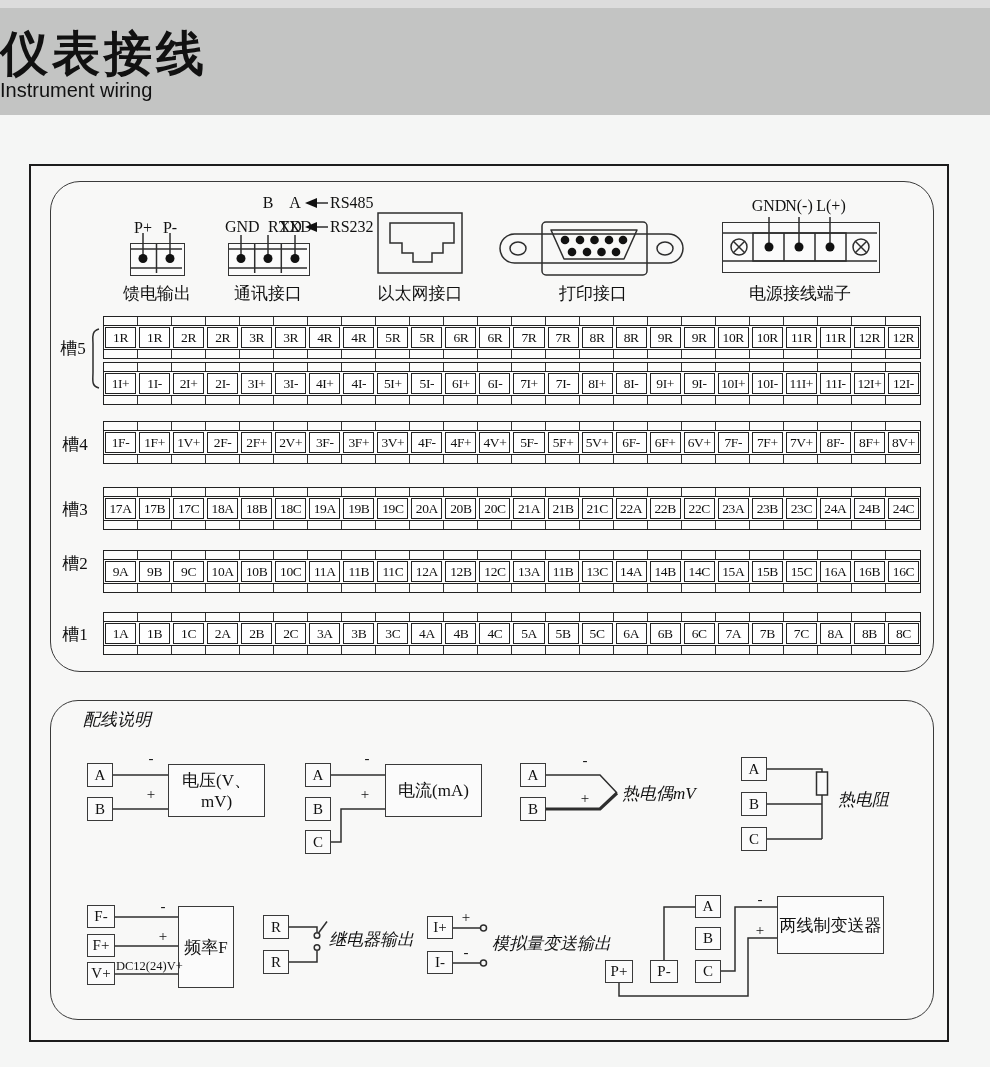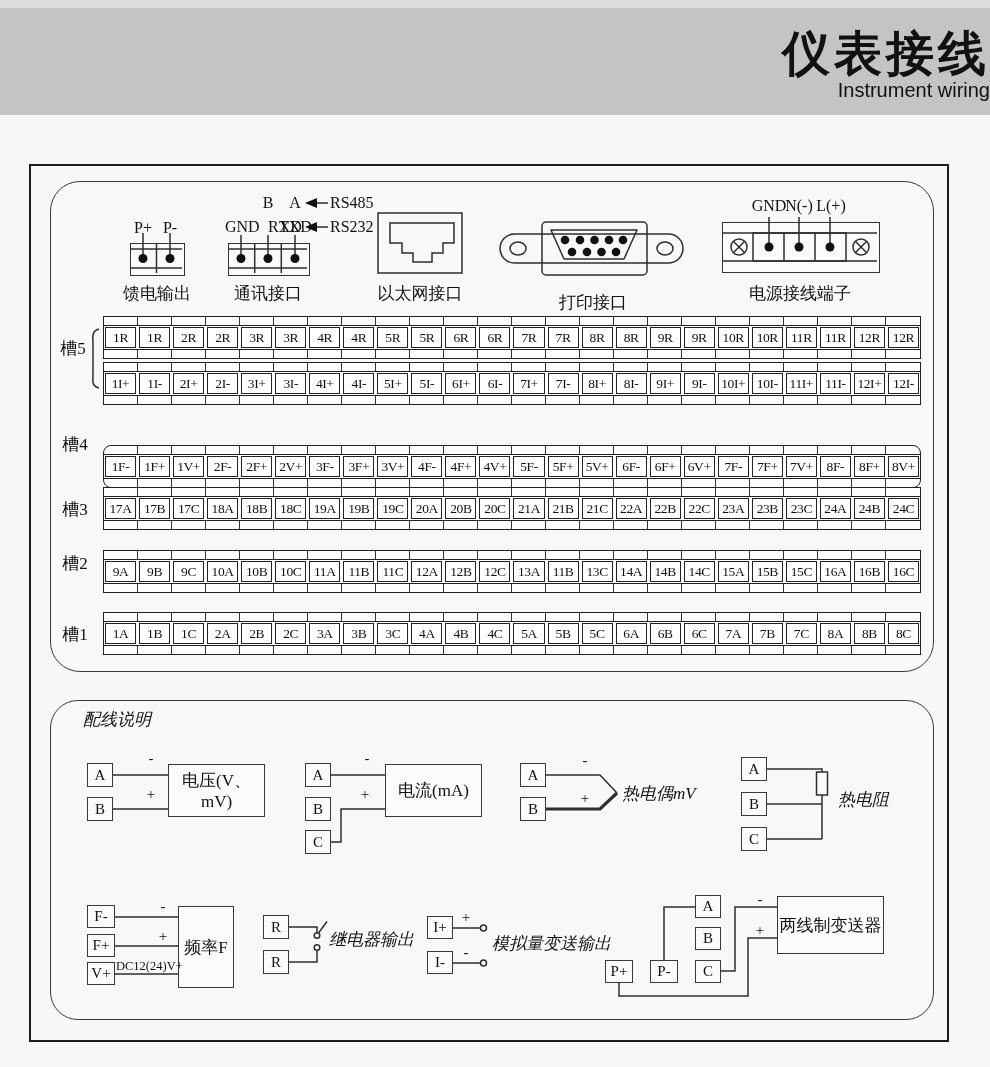--- a/index.html
+++ b/index.html
@@ -2,21 +2,21 @@
 <html><head>
 <meta charset="utf-8">
 <style>
   html,body{margin:0;padding:0;}
   body{background:#f5f6f5;font-family:"Liberation Serif","DejaVu Serif",serif;color:#111;}
   #page{position:relative;width:990px;height:1067px;overflow:hidden;background:#f5f6f5;}
 
   
   #topstrip{position:absolute;left:0;top:0;width:990px;height:8px;background:#dcdcdc;}
   #banner{position:absolute;left:0;top:8px;width:990px;height:107px;background:#c3c4c3;
-          display:flex;flex-direction:column;align-items:flex-end;justify-content:center;}
+          display:flex;flex-direction:column;align-items:flex-start;justify-content:center;}
   #banner .t{font-family:"Liberation Sans","DejaVu Sans",sans-serif;font-weight:bold;
              font-size:48px;letter-spacing:4px;line-height:1;margin-top:6px;}
   #banner .s{font-family:"Liberation Sans","DejaVu Sans",sans-serif;font-size:20px;
              line-height:1;margin-top:2px;}
 
   
   .frame{position:absolute;border:2.5px solid #1c1c1c;background:#f7f7f6;}
   .panel{position:absolute;border:1.6px solid #3a3a3a;border-radius:30px;background:#f8f8f7;}
 
   
@@ -82,21 +82,21 @@
   <div class="lab" style="left:330px;top:194px;text-align:left;">RS485</div>
   <div class="lab" style="left:330px;top:218px;text-align:left;">RS232</div>
 
   <div class="lab" style="left:749px;top:197px;width:40px;">GND</div>
   <div class="lab" style="left:779px;top:197px;width:40px;">N(-)</div>
   <div class="lab" style="left:811px;top:197px;width:40px;">L(+)</div>
 
   <div class="cap" style="left:112px;top:282px;width:90px;">馈电输出</div>
   <div class="cap" style="left:223px;top:282px;width:90px;">通讯接口</div>
   <div class="cap" style="left:370px;top:282px;width:100px;">以太网接口</div>
-  <div class="cap" style="left:548px;top:282px;width:90px;margin-top:9px;">打印接口</div>
+  <div class="cap" style="left:548px;top:282px;width:90px;">打印接口</div>
   <div class="cap" style="left:740px;top:282px;width:120px;">电源接线端子</div>
 
   <div class="slotlab" style="left:56px;top:337px;">槽5</div>
   <div class="slotlab" style="left:58px;top:433px;">槽4</div>
   <div class="slotlab" style="left:58px;top:498px;">槽3</div>
   <div class="slotlab" style="left:58px;top:552px;">槽2</div>
   <div class="slotlab" style="left:58px;top:623px;">槽1</div>
 
   <div class="strip" style="top:316px;">
     <div class="rail rail-top">
@@ -251,21 +251,21 @@
         <div></div>
         <div></div>
         <div></div>
         <div></div>
         <div></div>
         <div></div>
         <div></div>
         <div></div>
       </div>
   </div>
-  <div class="strip" style="top:445px;border-radius:8px;">
+  <div class="strip" style="top:421px;">
     <div class="rail rail-top">
         <div></div>
         <div></div>
         <div></div>
         <div></div>
         <div></div>
         <div></div>
         <div></div>
         <div></div>
         <div></div>

